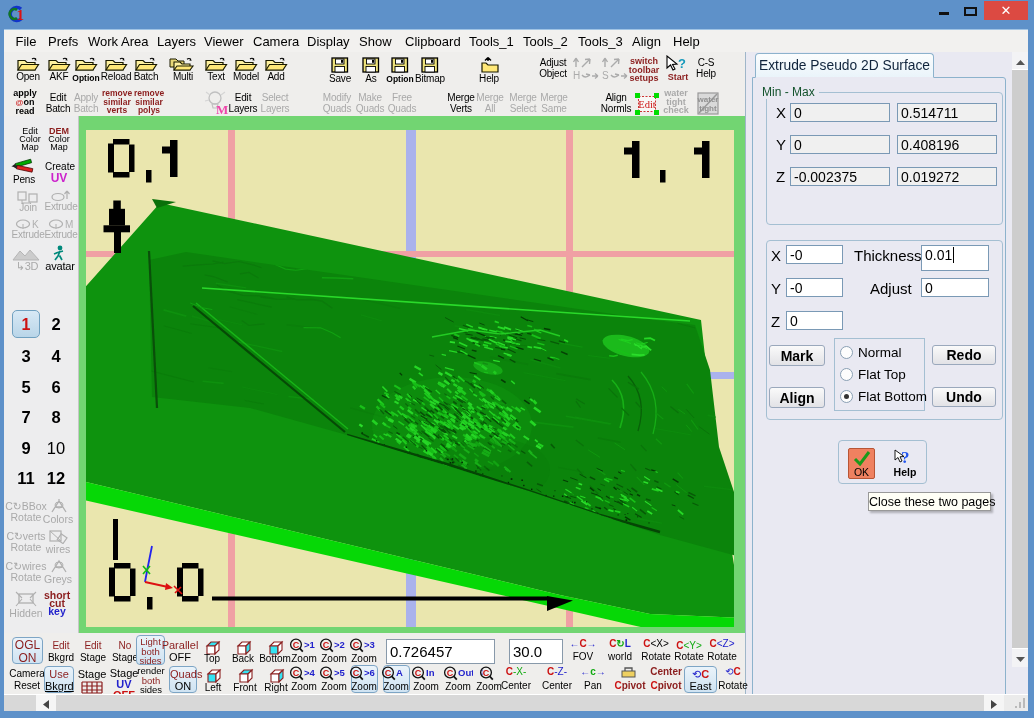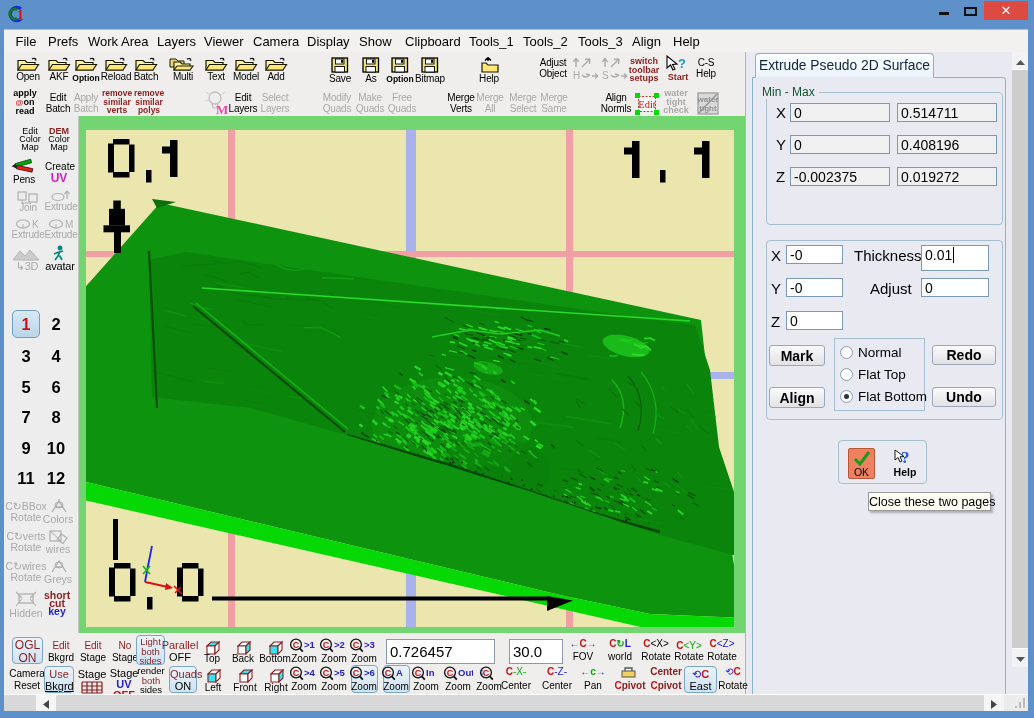--- a/index.html
+++ b/index.html
@@ -248,21 +248,21 @@
     <div class="abs ctr lbl" style="left:60px;top:261px;font-size:11px">avatar</div>
     <div class="abs" style="left:12px;top:310px;width:28px;height:28px;background:linear-gradient(#D8E9F5,#B9D5E8);border:1px solid #70A0C0;border-radius:5px;text-align:center;font-size:16px;font-weight:bold;color:#CC1111;line-height:27px">1</div>
     <div class="abs ctr" style="left:56px;top:315px;font-size:16.5px;font-weight:bold">2</div>
     <div class="abs ctr" style="left:26px;top:346.5px;font-size:16.5px;font-weight:bold">3</div>
     <div class="abs ctr" style="left:56px;top:346.5px;font-size:16.5px;font-weight:bold">4</div>
     <div class="abs ctr" style="left:26px;top:377.5px;font-size:16.5px;font-weight:bold">5</div>
     <div class="abs ctr" style="left:56px;top:377.5px;font-size:16.5px;font-weight:bold">6</div>
     <div class="abs ctr" style="left:26px;top:408px;font-size:16.5px;font-weight:bold">7</div>
     <div class="abs ctr" style="left:56px;top:408px;font-size:16.5px;font-weight:bold">8</div>
     <div class="abs ctr" style="left:26px;top:438.5px;font-size:16.5px;font-weight:bold">9</div>
-    <div class="abs ctr" style="left:56px;top:438.5px;font-size:16.5px;font-weight:bold">10</div>
+    <div class="abs ctr" style="left:56px;top:438.5px;font-size:16.5px;font-weight:normal">10</div>
     <div class="abs ctr" style="left:26px;top:468.5px;font-size:16.5px;font-weight:bold">11</div>
     <div class="abs ctr" style="left:56px;top:468.5px;font-size:16.5px;font-weight:bold">12</div>
     <div class="abs ctr gray" style="left:26px;top:501px;font-size:10.5px;line-height:10.5px">C↻BBox<br>Rotate</div>
     <svg class="abs" style="left:46px;top:498px" width="26" height="16">
       <path d="M6,14 L13,3 L20,14 M9,9 L17,9 M13,1 L13,3" stroke="#B0B0B0" stroke-width="1.3" fill="none"></path>
       <ellipse cx="13" cy="7" rx="4" ry="3" fill="none" stroke="#B0B0B0"></ellipse>
     </svg>
     <div class="abs ctr gray" style="left:58px;top:514px;font-size:10.5px;line-height:10.5px">Colors</div>
     <div class="abs ctr gray" style="left:26px;top:531px;font-size:10.5px;line-height:10.5px">C↻verts<br>Rotate</div>
     <svg class="abs" style="left:47px;top:528px" width="24" height="16">

